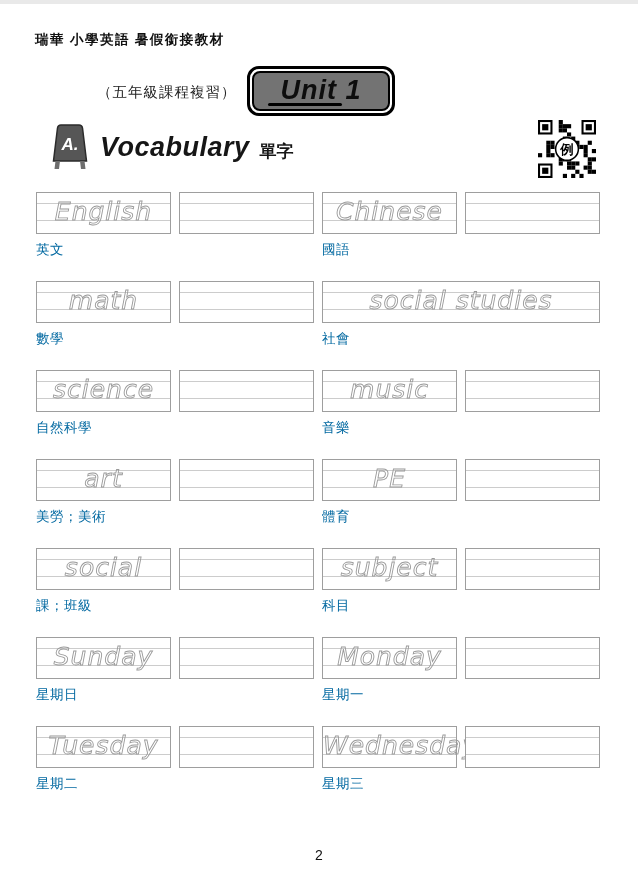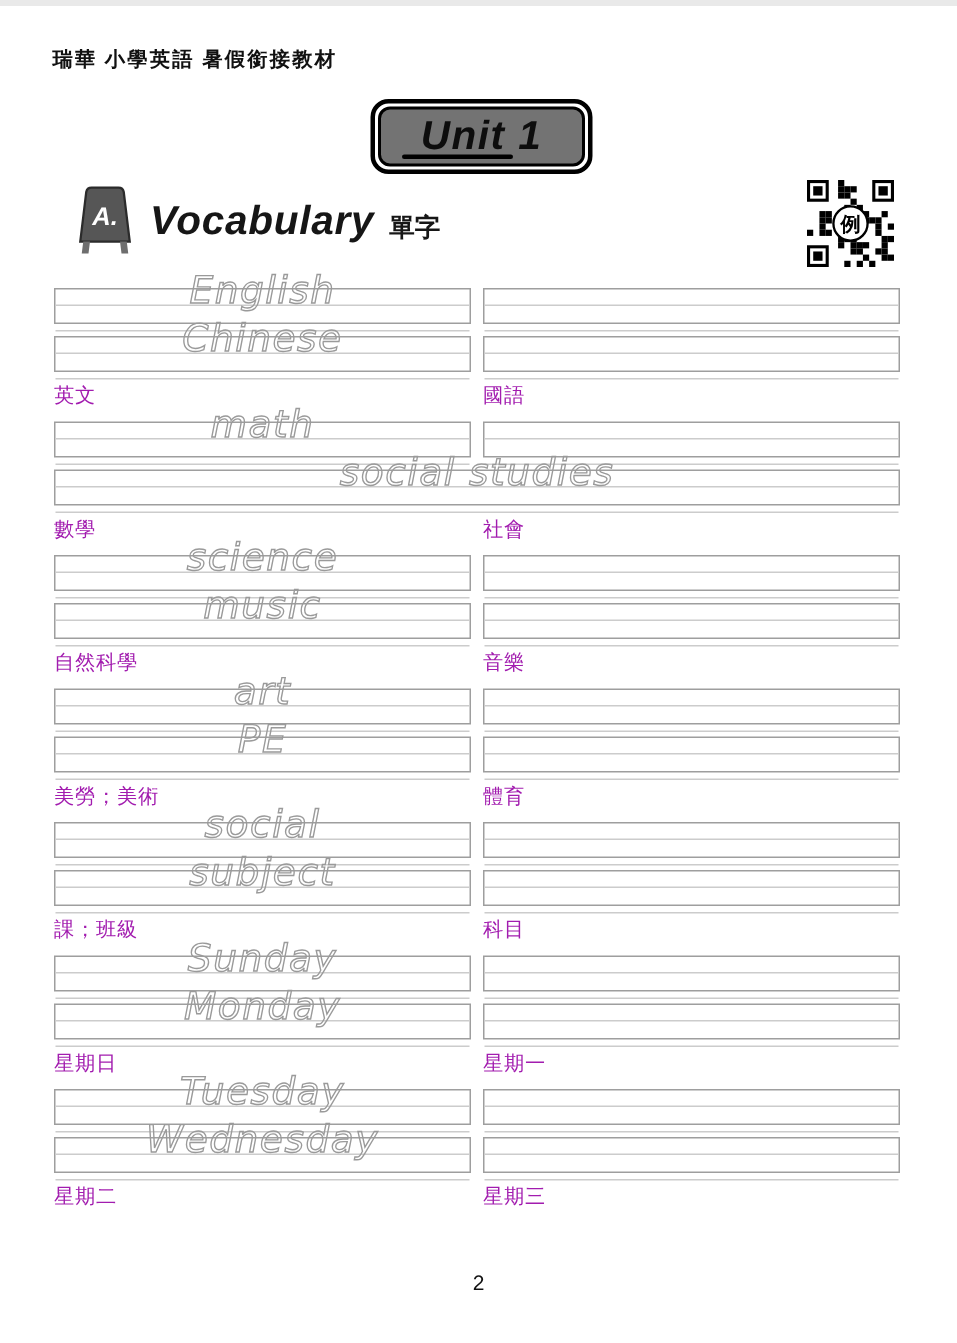--- a/index.html
+++ b/index.html
@@ -38,48 +38,49 @@
   .aframe{width:40px;height:48px;flex:0 0 auto;}
   .section-title{
     margin-left:10px;font-weight:bold;font-style:italic;font-size:27px;letter-spacing:0.5px;color:#161616;text-align:right;
   }
   .section-sub{margin-left:10px;margin-top:9px;font-weight:bold;font-size:17px;color:#161616;}
   
   .qr{position:absolute;left:538px;top:116px;width:58px;height:58px;}
   
   .grid{position:absolute;left:36px;top:188px;width:564px;}
   .vrow{height:89px;}
-  .boxes{display:flex;gap:8px;height:56px;flex-direction:column;}
+  .boxes{display:flex;gap:8px;height:42px;}
   .group{flex:1;display:flex;gap:8px;min-width:0;}
   .wbox{
     flex:1;position:relative;box-sizing:border-box;background:#fff;
     border:1px solid #9e9e9e;min-width:0;
   }
   .gl{position:absolute;left:0;right:0;height:1px;background:#cccccc;display:block;}
   .g1{top:10px}.g2{top:27px}
   .trace{
     position:absolute;left:0;right:0;bottom:9px;text-align:center;
     font-family:"DejaVu Sans", sans-serif;font-style:italic;font-size:25px;line-height:1;
     color:#b0b0b0;white-space:nowrap;letter-spacing:1px;
   }
   @supports (-webkit-text-stroke: 1px #999){
     .trace{color:rgba(0,0,0,0);-webkit-text-stroke:0.9px #9a9a9a;}
   }
   .labels{display:flex;gap:8px;margin-top:7px;}
-  .glabel{flex:1;font-size:13.5px;color:#a21caf;letter-spacing:0.5px;}
+  .glabel{flex:1;font-size:13.5px;color:#0369a1;letter-spacing:0.5px;}
   
   .pagenum{position:absolute;left:0;top:843px;width:100%;text-align:center;font-size:14px;color:#111;}
 </style>
 </head>
 <body>
 
 <div class="page">
 
   <div class="booklet-title">瑞華 小學英語 暑假銜接教材</div>
 
+  <div class="course-note">（五年級課程複習）</div>
 
   <div class="unit-badge">
     <div class="unit-badge-inner">
       <span class="unit-title">Unit 1</span>
       <span class="unit-underline"></span>
     </div>
   </div>
 
   <div class="section-head">
     <svg class="aframe" viewBox="0 0 40 48">

